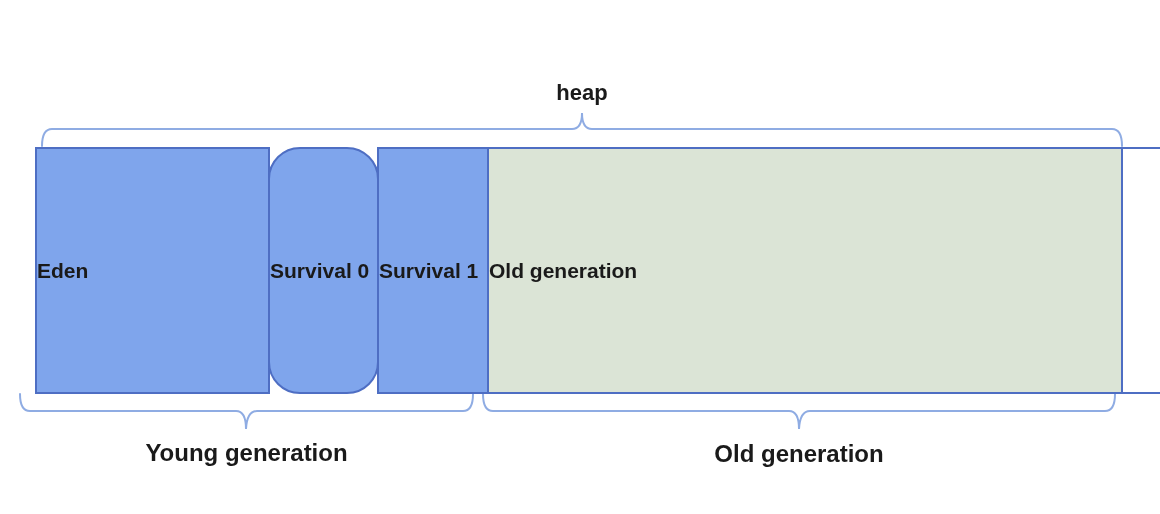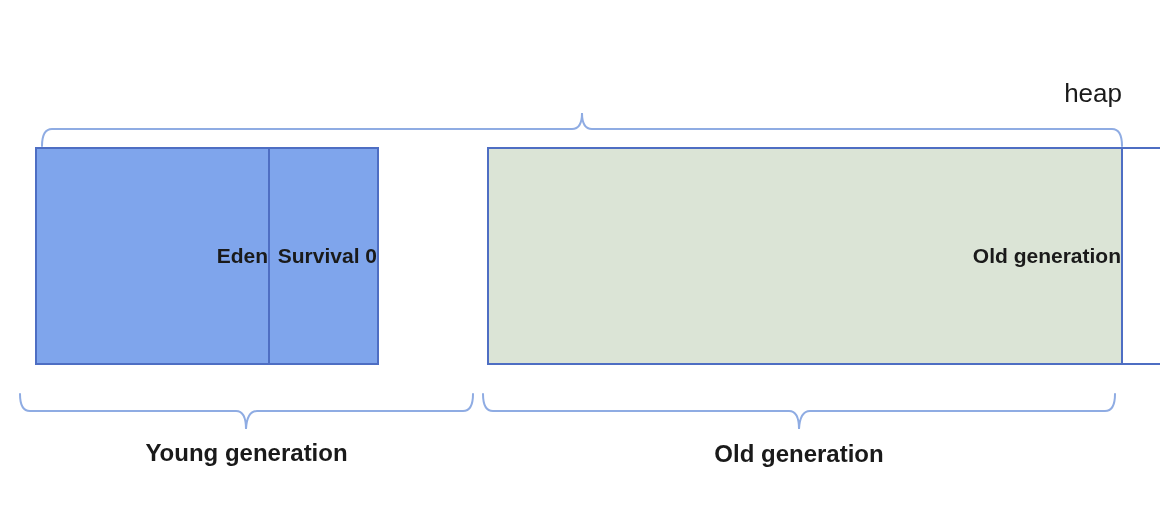--- a/index.html
+++ b/index.html
@@ -14,51 +14,51 @@
     background: #ffffff;
     overflow: hidden;
     font-family: "Liberation Sans", sans-serif;
     color: #1a1a1a;
   }
   .heap-label {
     position: absolute;
     left: 42px;
     top: 81px;
     width: 1080px;
-    text-align: right;
-    font-size: 26px;
-    font-weight: normal;
+    text-align: center;
+    font-size: 22px;
+    font-weight: bold;
     line-height: 24px;
   }
   .brace-layer {
     position: absolute;
     left: 0;
     top: 0;
     width: 1160px;
     height: 514px;
     pointer-events: none;
   }
   .region {
     position: absolute;
     top: 147px;
-    height: 218px;
+    height: 247px;
     box-sizing: border-box;
     border: 2px solid #4E6EC3;
     display: flex;
     align-items: center;
-    justify-content: flex-end;
+    justify-content: flex-start;
     font-size: 21px;
     font-weight: bold;
     text-align: center;
   }
   .region.young { background: #7FA5EC; }
   .region.old   { background: #DBE4D6; }
   .region.overflow { background: #ffffff; border-right: none; }
   .region-eden       { left: 35px;   width: 235px; }
-  .region-survival0  { left: 268px;  width: 111px; }
+  .region-survival0  { left: 268px;  width: 111px; border-radius: 32px; }
   .region-survival1  { left: 377px;  width: 112px; }
   .region-oldgen     { left: 487px;  width: 636px; }
   .region-overflow   { left: 1121px; width: 60px; }
   .group-label {
     position: absolute;
     text-align: center;
     font-size: 24px;
     font-weight: bold;
     line-height: 24px;
   }
@@ -79,20 +79,23 @@
   </svg>
 
   <div class="region young region-eden">
     <span>Eden</span>
   </div>
 
   <div class="region young region-survival0">
     <span>Survival 0</span>
   </div>
 
+  <div class="region young region-survival1">
+    <span>Survival 1</span>
+  </div>
 
   <div class="region old region-oldgen">
     <span>Old generation</span>
   </div>
 
   <div class="region overflow region-overflow">
     <span></span>
   </div>
 
   <div class="group-label young">Young generation</div>

